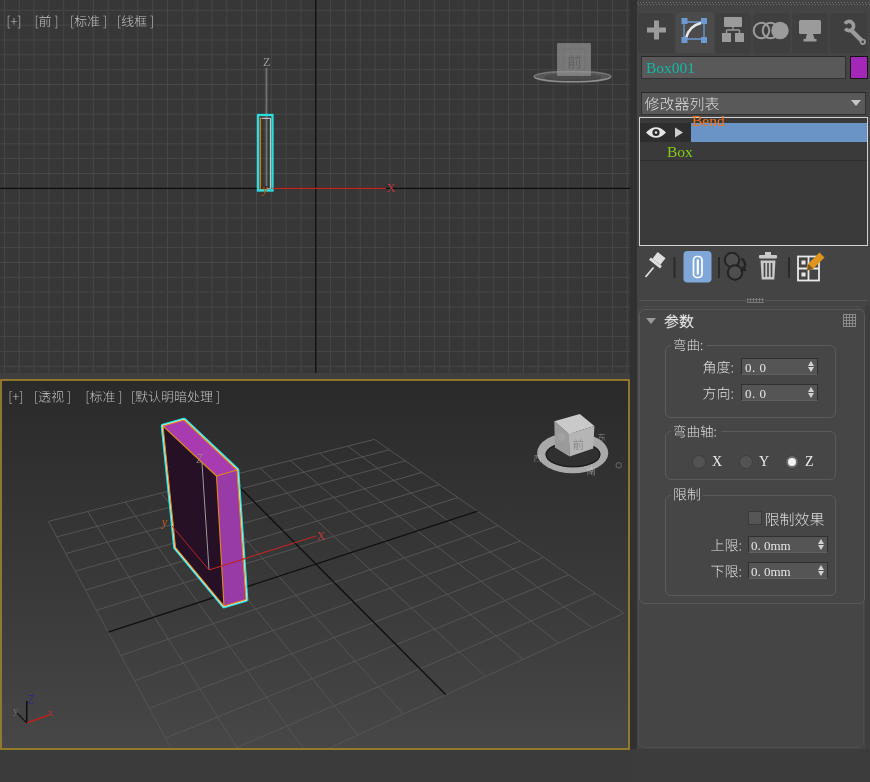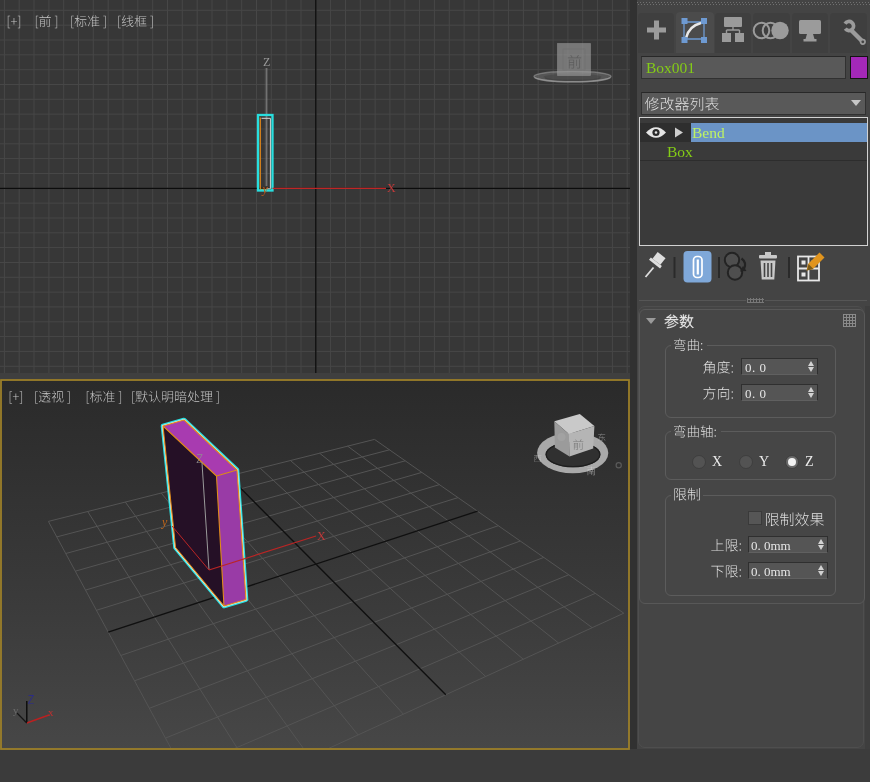--- a/index.html
+++ b/index.html
@@ -127,28 +127,28 @@
 <circle cx="143" cy="20.5" r="8.7" fill="#9b9b9b"></circle>
 <rect x="162" y="10" width="22" height="14" rx="1.5" fill="#9b9b9b"></rect>
       <path d="M170 24h6l1.5 5h-9z" fill="#9b9b9b"></path>
       <rect x="166.5" y="29" width="13" height="2.5" fill="#9b9b9b"></rect>
 <path d="M214.5 20.5 L225.5 31.5" stroke="#9b9b9b" stroke-width="4.4"></path>
 <path d="M206.5 12.8 A6.4 6.4 0 1 1 206.8 19.7 L209.8 17.5 A2.7 2.7 0 1 0 209.7 14.7 Z" fill="#9b9b9b"></path>
 <circle cx="225.8" cy="31.8" r="3.1" fill="#9b9b9b"></circle>
       <circle cx="225.8" cy="31.8" r="1.4" fill="#444"></circle>
 </svg>
 <div style="position:absolute;left:641px;top:56px;width:205px;height:23px;background:#595959;border:1px solid #313131;border-top-color:#282828;box-sizing:border-box"></div>
-<div style="position:absolute;left:646px;top:59px;font:15.5px 'Liberation Serif';color:#84cc16">Box001</div>
+<div style="position:absolute;left:646px;top:59px;font:15.5px 'Liberation Serif';color:#14b8a6">Box001</div>
 <div style="position:absolute;left:850px;top:56px;width:18px;height:23px;background:#a428b8;border:1px solid #141414;box-sizing:border-box"></div>
 <div style="position:absolute;left:641px;top:92px;width:225px;height:23px;background:#595959;border:1px solid #313131;border-top-color:#282828;box-sizing:border-box"></div>
 <div style="position:absolute;left:851px;top:100px;width:0;height:0;border-left:5.5px solid transparent;border-right:5.5px solid transparent;border-top:6px solid #c6c6c6"></div>
 <div style="position:absolute;left:639px;top:117px;width:229px;height:129px;background:#3a3a3a;border:1px solid #d2d2d2;box-sizing:border-box"></div>
 <div style="position:absolute;left:640px;top:123px;width:51px;height:19px;background:#2e2e2e"></div>
 <div style="position:absolute;left:691px;top:123px;width:176px;height:19px;background:#6b94c6"></div>
-<div style="position:absolute;left:692px;top:124px;font:15.5px 'Liberation Serif';color:#bef264">Bend</div>
+<div style="position:absolute;left:692px;top:112px;font:15.5px 'Liberation Serif';color:#f97316">Bend</div>
 <div style="position:absolute;left:667px;top:143px;font:15.5px 'Liberation Serif';color:#84cc16">Box</div>
 <div style="position:absolute;left:640px;top:160px;width:227px;height:1px;background:#2d2d2d"></div>
 <svg style="position:absolute;left:640px;top:123px" width="51" height="19" viewBox="0 0 51 19">
 <path d="M6 9.5 Q16 -1 26 9.5 Q16 20 6 9.5 Z" fill="#e6e6e6"></path>
       <circle cx="16" cy="9.5" r="3.6" fill="#2b2b2b"></circle>
       <circle cx="16" cy="9.5" r="1.3" fill="#e6e6e6"></circle>
 <path d="M35 4.5v10l8-5z" fill="#cfcfcf"></path>
 </svg>
 <svg style="position:absolute;left:637px;top:248px" width="233" height="40" viewBox="0 0 233 40">
 <g transform="translate(20,13) rotate(38)">

